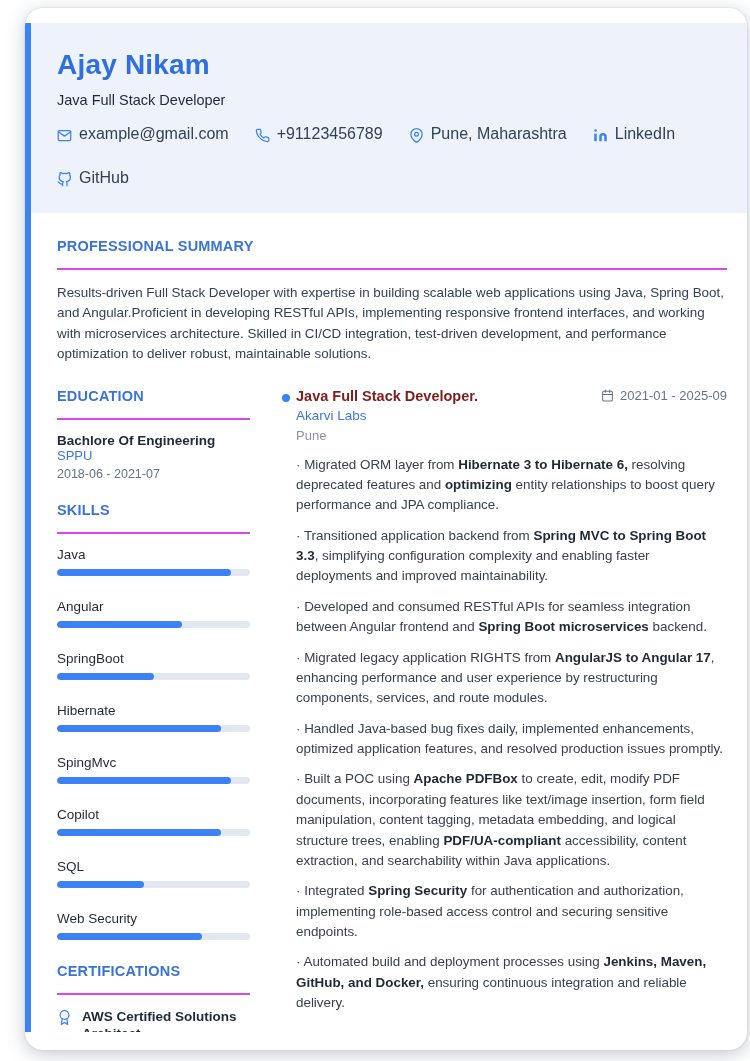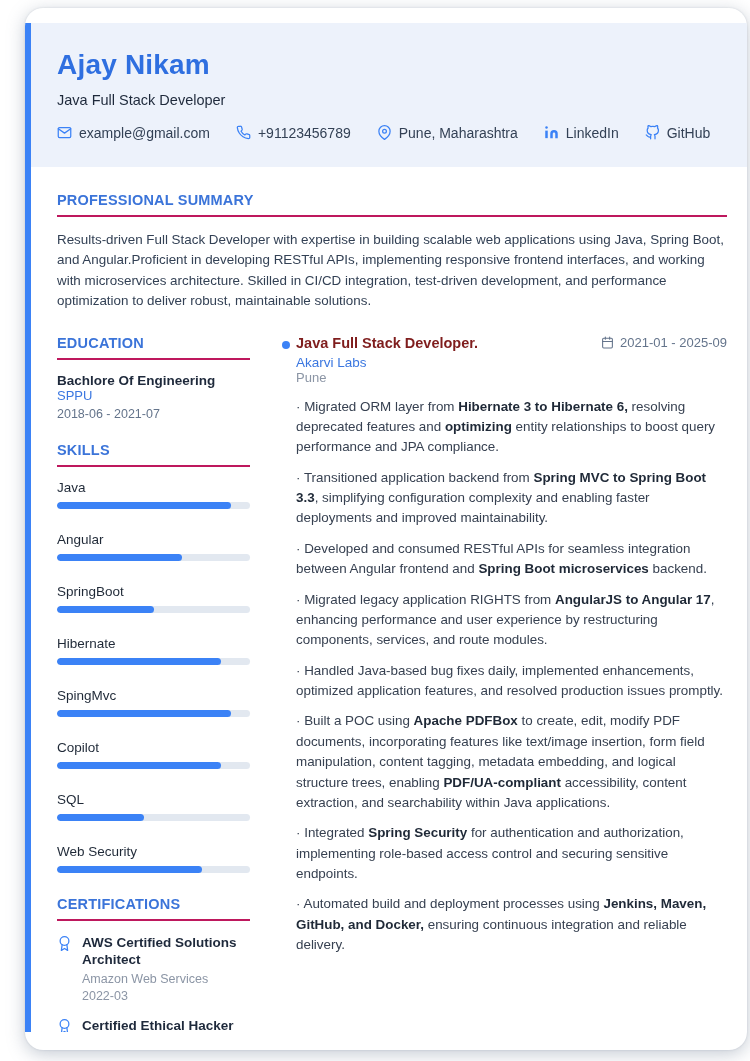--- a/index.html
+++ b/index.html
@@ -10,29 +10,29 @@
     box-shadow:0 4px 18px rgba(100,116,139,.38), 0 0 2px rgba(100,116,139,.25);
     padding:15px 0 18px;
   }
   .inner { border-left:6px solid var(--blue,#3b82f6); height:100%; overflow:hidden; }
 
   
   .hdr { background:#edf2fb; padding:26px 26px 26px; }
   .name { font-size:28px; font-weight:700; color:#2f6fe0; letter-spacing:.2px; }
   .role { font-size:14.5px; color:#1e293b; margin-top:11px; }
   .contacts { display:flex; align-items:center; gap:26px; margin-top:17px; flex-wrap:wrap; }
-  .contact { display:flex; align-items:flex-start; gap:7px; font-size:14px; color:#334155; }
+  .contact { display:flex; align-items:flex-end; gap:7px; font-size:16px; color:#334155; }
   .cicon { display:inline-flex; width:15px; height:15px; color:#3b82f6; flex:none; }
   .cicon svg { width:100%; height:100%; }
 
   
   .content { padding:0 20px 0 26px; }
   .sec-h {
     font-size:14.5px; font-weight:700; color:#3b74d9; letter-spacing:.2px;
-    padding-bottom:7px; border-bottom:2px solid #be185d; margin-bottom:13px;
+    padding-bottom:14px; border-bottom:2px solid #d946ef; margin-bottom:13px;
   }
   .summary { margin-top:25px; }
   .summary p { font-size:13.4px; line-height:1.52; color:#334155; }
 
   .cols { display:flex; gap:32px; margin-top:23px; }
   .colL { width:193px; flex:none; }
   .colR { flex:1; min-width:0; }
   .colL section { margin-bottom:21px; }
 
   
@@ -54,21 +54,21 @@
   .cert-issuer, .cert-date { font-size:12.5px; color:#8b95a5; margin-top:3px; }
 
   
   .job { position:relative; padding-left:14px; }
   .job-dot { position:absolute; left:0; top:6px; width:8px; height:8px; border-radius:50%; background:#3b82f6; }
   .job-top { display:flex; justify-content:space-between; align-items:flex-start; gap:10px; }
   .job-title { font-size:14.5px; font-weight:700; color:#7f1d1d; }
   .job-dates { display:flex; align-items:center; gap:6px; font-size:13px; color:#64748b; flex:none; }
   .job-dates svg { width:13px; height:13px; }
   .job-company { font-size:13.5px; color:#3b77e0; margin-top:4px; }
-  .job-loc { font-size:13px; color:#8b95a5; }
+  .job-loc { font-size:13px; color:#8b95a5; margin-top:5px; }
   .bullets { margin-top:12px; }
   .bullets p { font-size:13.4px; line-height:1.52; color:#374151; margin-bottom:10px; }
   .bullets b { color:#1f2937; }
 </style>
 </head>
 <body>
 
 <div class="card">
   <div class="inner">
 

